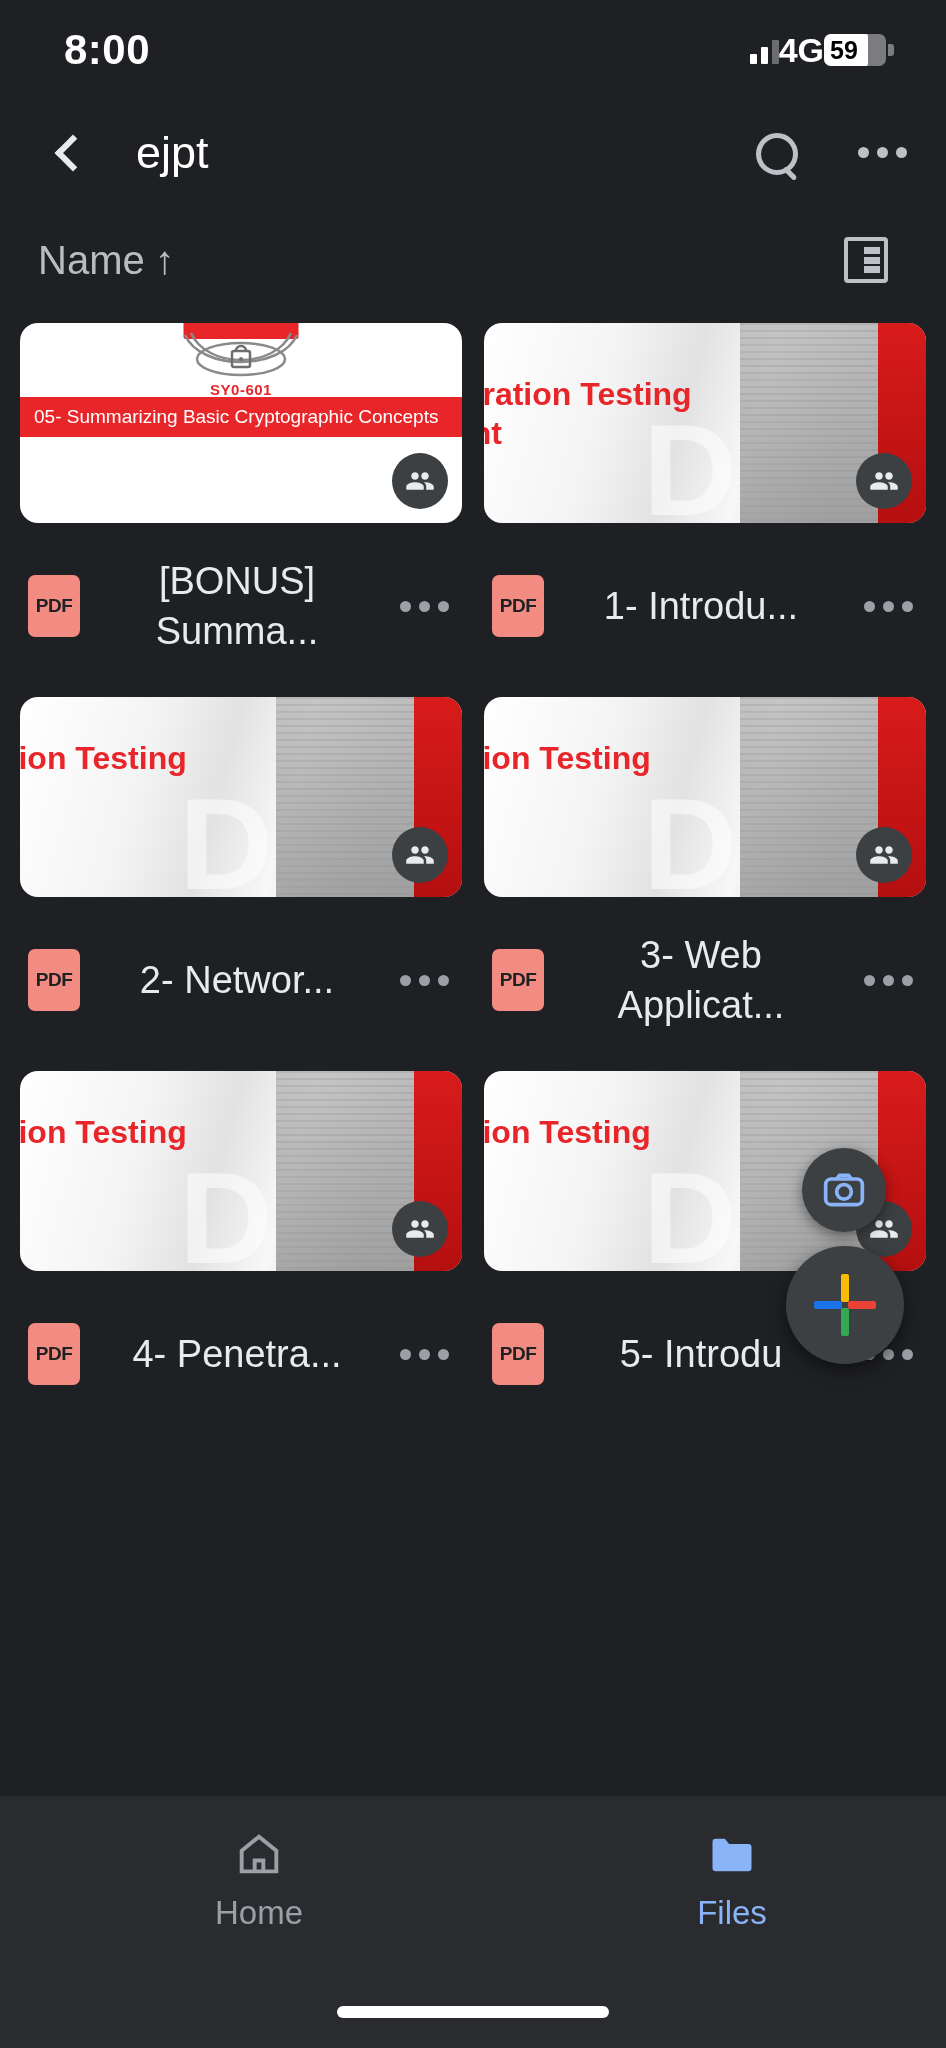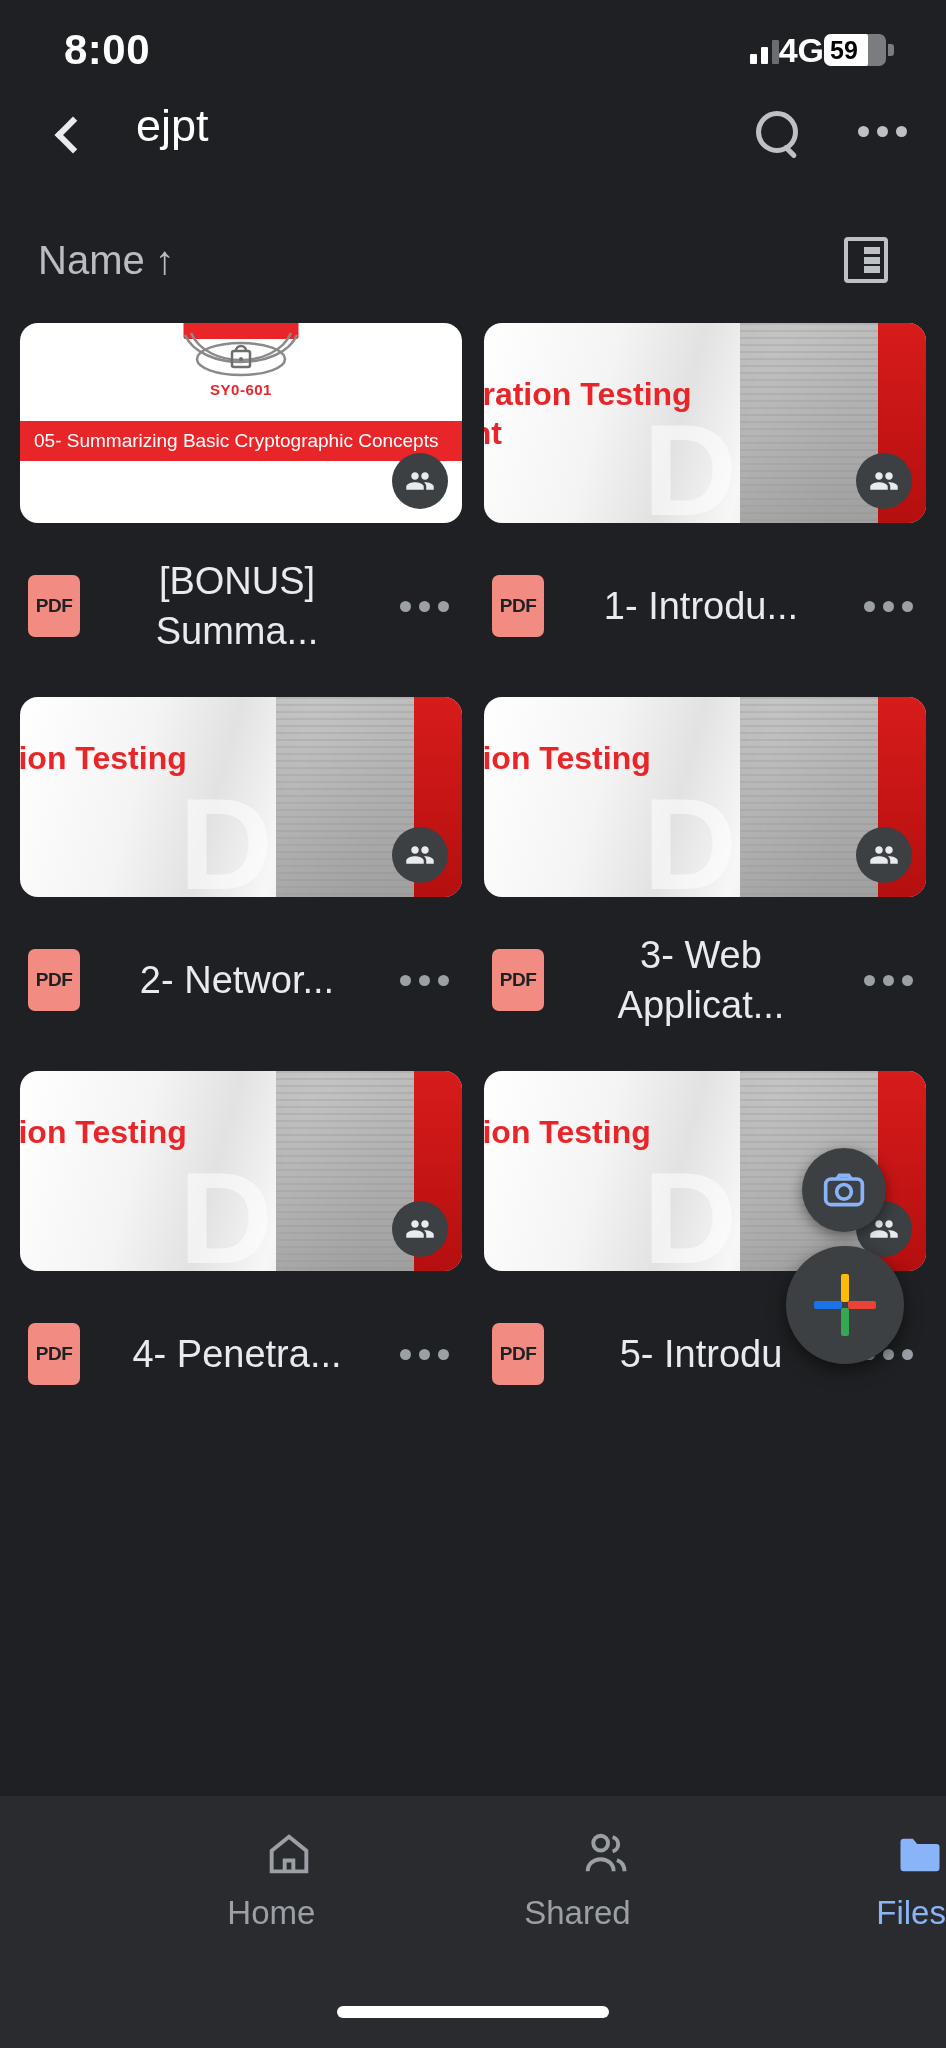--- a/index.html
+++ b/index.html
@@ -58,21 +58,21 @@
   }
   .battery-num{
     position:relative; z-index:2;
     font-size:25px; font-weight:bold; color:#000; padding-left:6px;
   }
 
   
   .app-bar {
     height:105px;
     display:flex;
-    align-items:flex-start;
+    align-items:center;
     padding:0 33px 0 34px;
   }
   .back-btn {
     width:70px; height:70px;
     display:flex; align-items:center; justify-content:center;
     flex:none;
   }
   .chev {
     width:26px; height:26px;
     border-left:6px solid #e8eaed;
@@ -152,21 +152,21 @@
     position:absolute; top:8px; left:50%; transform:translateX(-50%);
     width:140px; height:52px;
   }
   .tA .shield svg { width:100%; height:100%; }
   .tA .code {
     position:absolute; top:58px; left:50%; transform:translateX(-50%);
     font-size:15px; font-weight:bold; color:#e8262a; letter-spacing:0.5px;
     white-space:nowrap;
   }
   .tA .banner {
-    position:absolute; left:0; right:0; top:98px;
+    position:absolute; left:0; right:0; top:74px;
     background:#e8262a; color:#ffffff;
     font-size:19px; padding:9px 14px;
     white-space:nowrap; overflow:hidden;
   }
 
   
   .tB {
     background:
       linear-gradient(105deg,#ffffff 0%,#f4f4f4 28%,#e2e2e2 45%,#f7f7f7 60%,#d9d9d9 78%,#c9c9c9 100%);
   }
@@ -262,21 +262,21 @@
   
   .bottom-nav {
     position:absolute; left:0; right:0; bottom:0;
     height:252px;
     background:#2a2b2e;
     display:flex;
     padding-top:28px;
   }
   .nav-item {
     flex:1;
-    display:flex; flex-direction:column; align-items:flex-end; gap:14px;padding-left:45px;
+    display:flex; flex-direction:column; align-items:center; gap:14px;padding-left:45px;
   }
   .nav-ico { height:56px; display:flex; align-items:flex-end; }
   .nav-ico svg { width:52px; height:52px; }
   .nav-label { font-size:33px; color:#9aa0a6; }
   .nav-item.active .nav-label { color:#8ab4f8; }
   .home-indicator {
     position:absolute; left:50%; transform:translateX(-50%);
     bottom:30px; width:272px; height:12px; border-radius:6px; background:#ffffff;
   }
 </style>
@@ -515,31 +515,20 @@
 <div class="bottom-nav">
   <div class="nav-item">
     <span class="nav-ico">
       <svg viewBox="0 0 24 24" fill="none" stroke="#9aa0a6" stroke-width="1.8">
         <path d="M4 10.5 12 4l8 6.5V20H4z"></path>
           <path d="M10 20v-5h4v5"></path>
       </svg>
     </span>
     <span class="nav-label">Home</span>
   </div>
-  <div class="nav-item">
-    <span class="nav-ico">
-      <svg viewBox="0 0 24 24" fill="none" stroke="#9aa0a6" stroke-width="1.8">
-        <circle cx="10" cy="7" r="3.4"></circle>
-        <path d="M4 20c0-3.4 2.7-5.6 6-5.6s6 2.2 6 5.6"></path>
-        <path d="M15.5 4.2a3.4 3.4 0 0 1 0 6.6"></path>
-        <path d="M17.5 14.8c2.1.7 3.5 2.6 3.5 5.2"></path>
-      </svg>
-    </span>
-    <span class="nav-label">Shared</span>
-  </div>
   <div class="nav-item active">
     <span class="nav-ico">
       <svg viewBox="0 0 24 24">
           <path d="M3 6.5A1.5 1.5 0 0 1 4.5 5h4.2l2 2.4h8.8A1.5 1.5 0 0 1 21 8.9v9.6A1.5 1.5 0 0 1 19.5 20h-15A1.5 1.5 0 0 1 3 18.5z" fill="#8ab4f8"></path>
         </svg>
     </span>
     <span class="nav-label">Files</span>
   </div>
   <div class="home-indicator"></div>
 </div>

